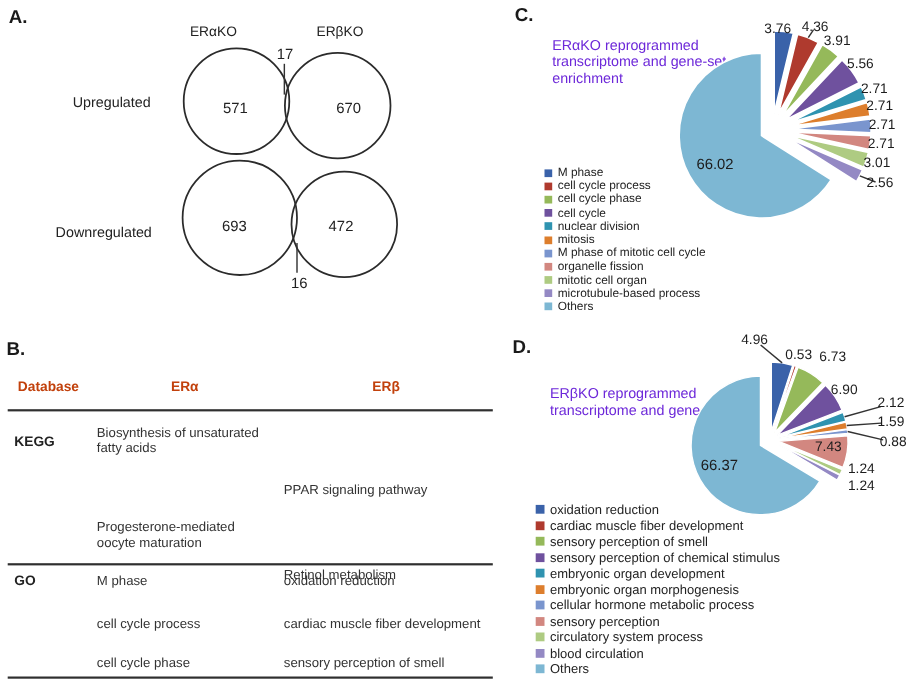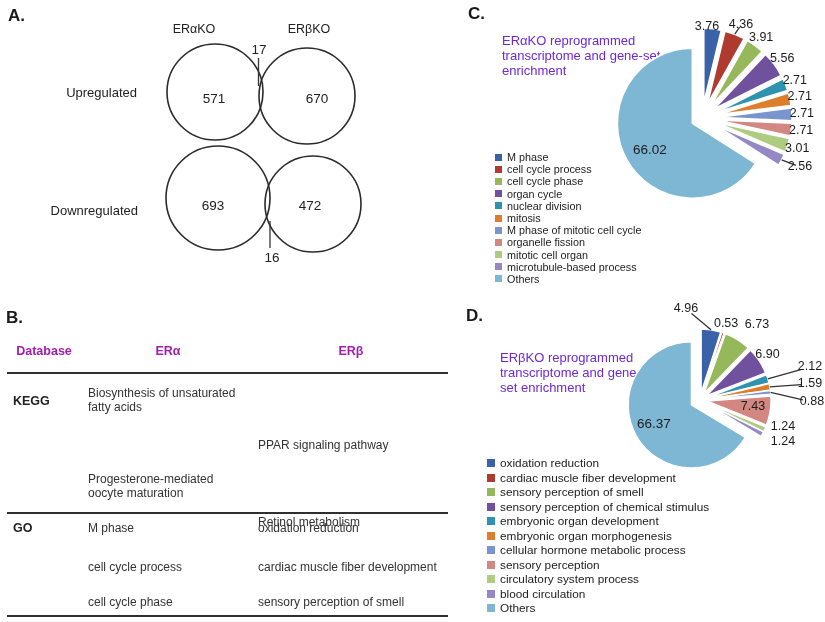--- a/index.html
+++ b/index.html
@@ -17,21 +17,21 @@
   .chart-title{position:absolute;font-size:13px;line-height:15px;color:#6d28d9;}
   .legend{position:absolute;}
   .legend-item{display:flex;align-items:center;}
   .legend-c .legend-item{height:12.2px;font-size:10.8px;color:#222;}
   .legend-d .legend-item{height:14.5px;font-size:11.8px;color:#222;}
   .chip{display:inline-block;margin-right:5px;flex:0 0 auto;}
   .legend-c .chip{width:7px;height:7px;}
   .legend-d .chip{width:8px;height:8px;}
   .panelB{position:absolute;left:0;top:300px;width:460px;height:322px;}
   .cell{position:absolute;font-size:12px;line-height:13.5px;color:#333;}
-  .th{font-weight:bold;font-size:12.5px;color:#a21caf;text-align:center;}
+  .th{font-weight:bold;font-size:12.5px;color:#c2410c;text-align:center;}
   .rowhead{font-weight:bold;font-size:12.5px;color:#222;}
   .rule{position:absolute;left:7px;width:441px;height:2px;background:#2f2f2f;}
 </style>
 </head>
 <body>
 
 <div class="canvas">
 
   <div class="pl" style="left:8px;top:6px;">A.</div>
   <div class="pl" style="left:6px;top:308px;">B.</div>
@@ -121,21 +121,21 @@
       <div class="legend-item">
         <span class="chip" style="background: rgb(175, 58, 46);"></span>
         <span>cell cycle process</span>
       </div>
       <div class="legend-item">
         <span class="chip" style="background: rgb(149, 185, 90);"></span>
         <span>cell cycle phase</span>
       </div>
       <div class="legend-item">
         <span class="chip" style="background: rgb(111, 81, 158);"></span>
-        <span>organ cycle</span>
+        <span>cell cycle</span>
       </div>
       <div class="legend-item">
         <span class="chip" style="background: rgb(47, 147, 176);"></span>
         <span>nuclear division</span>
       </div>
       <div class="legend-item">
         <span class="chip" style="background: rgb(221, 126, 45);"></span>
         <span>mitosis</span>
       </div>
       <div class="legend-item">
@@ -156,21 +156,20 @@
       </div>
       <div class="legend-item">
         <span class="chip" style="background: rgb(125, 183, 211);"></span>
         <span>Others</span>
       </div>
     </div>
 
   <div class="chart-title" style="left:500px;top:350px;">
     <div>ERβKO reprogrammed</div>
     <div>transcriptome and gene-</div>
-    <div>set enrichment</div>
   </div>
   <svg style="left:460px;top:300px;" width="365" height="322" viewBox="0 0 365 322">
       <path d="M 241.24166856883647 92.09694621268692 L 241.24166856883647 29.096946212686916 A 63 63 0 0 1 260.560960118475 32.1322484812711 Z" fill="#3a62a9" stroke="#ffffff" stroke-width="1.2"></path>
       <line x1="251.01980854842367" y1="29.86039763759642" x2="231.5043578806532" y2="13.589287480271214" class="leader"></line>
       <text x="226" y="9" text-anchor="middle" dominant-baseline="middle" class="slice-label">4.96</text>
       <path d="M 242.5796959282432 92.42734069709951 L 261.89898747788175 32.46264296568369 A 63 63 0 0 1 263.88498214931855 33.13919028710563 Z" fill="#af3a2e" stroke="#ffffff" stroke-width="1.2"></path>
       <text x="266.11942127346254" y="23.3268245581325" text-anchor="middle" dominant-baseline="middle" class="slice-label">0.53</text>
       <path d="M 244.22527651195284 93.2068388509075 L 265.53056273302815 33.91868844091362 A 63 63 0 0 1 287.98590604017966 47.88568150366753 Z" fill="#95b95a" stroke="#ffffff" stroke-width="1.2"></path>
       <text x="297" y="25" text-anchor="middle" dominant-baseline="middle" class="slice-label">6.73</text>
       <path d="M 246.66473275427518 95.57491951326399 L 290.42536228250196 50.25376216602402 A 63 63 0 0 1 305.41657998680836 72.83243840927966 Z" fill="#6f519e" stroke="#ffffff" stroke-width="1.2"></path>

